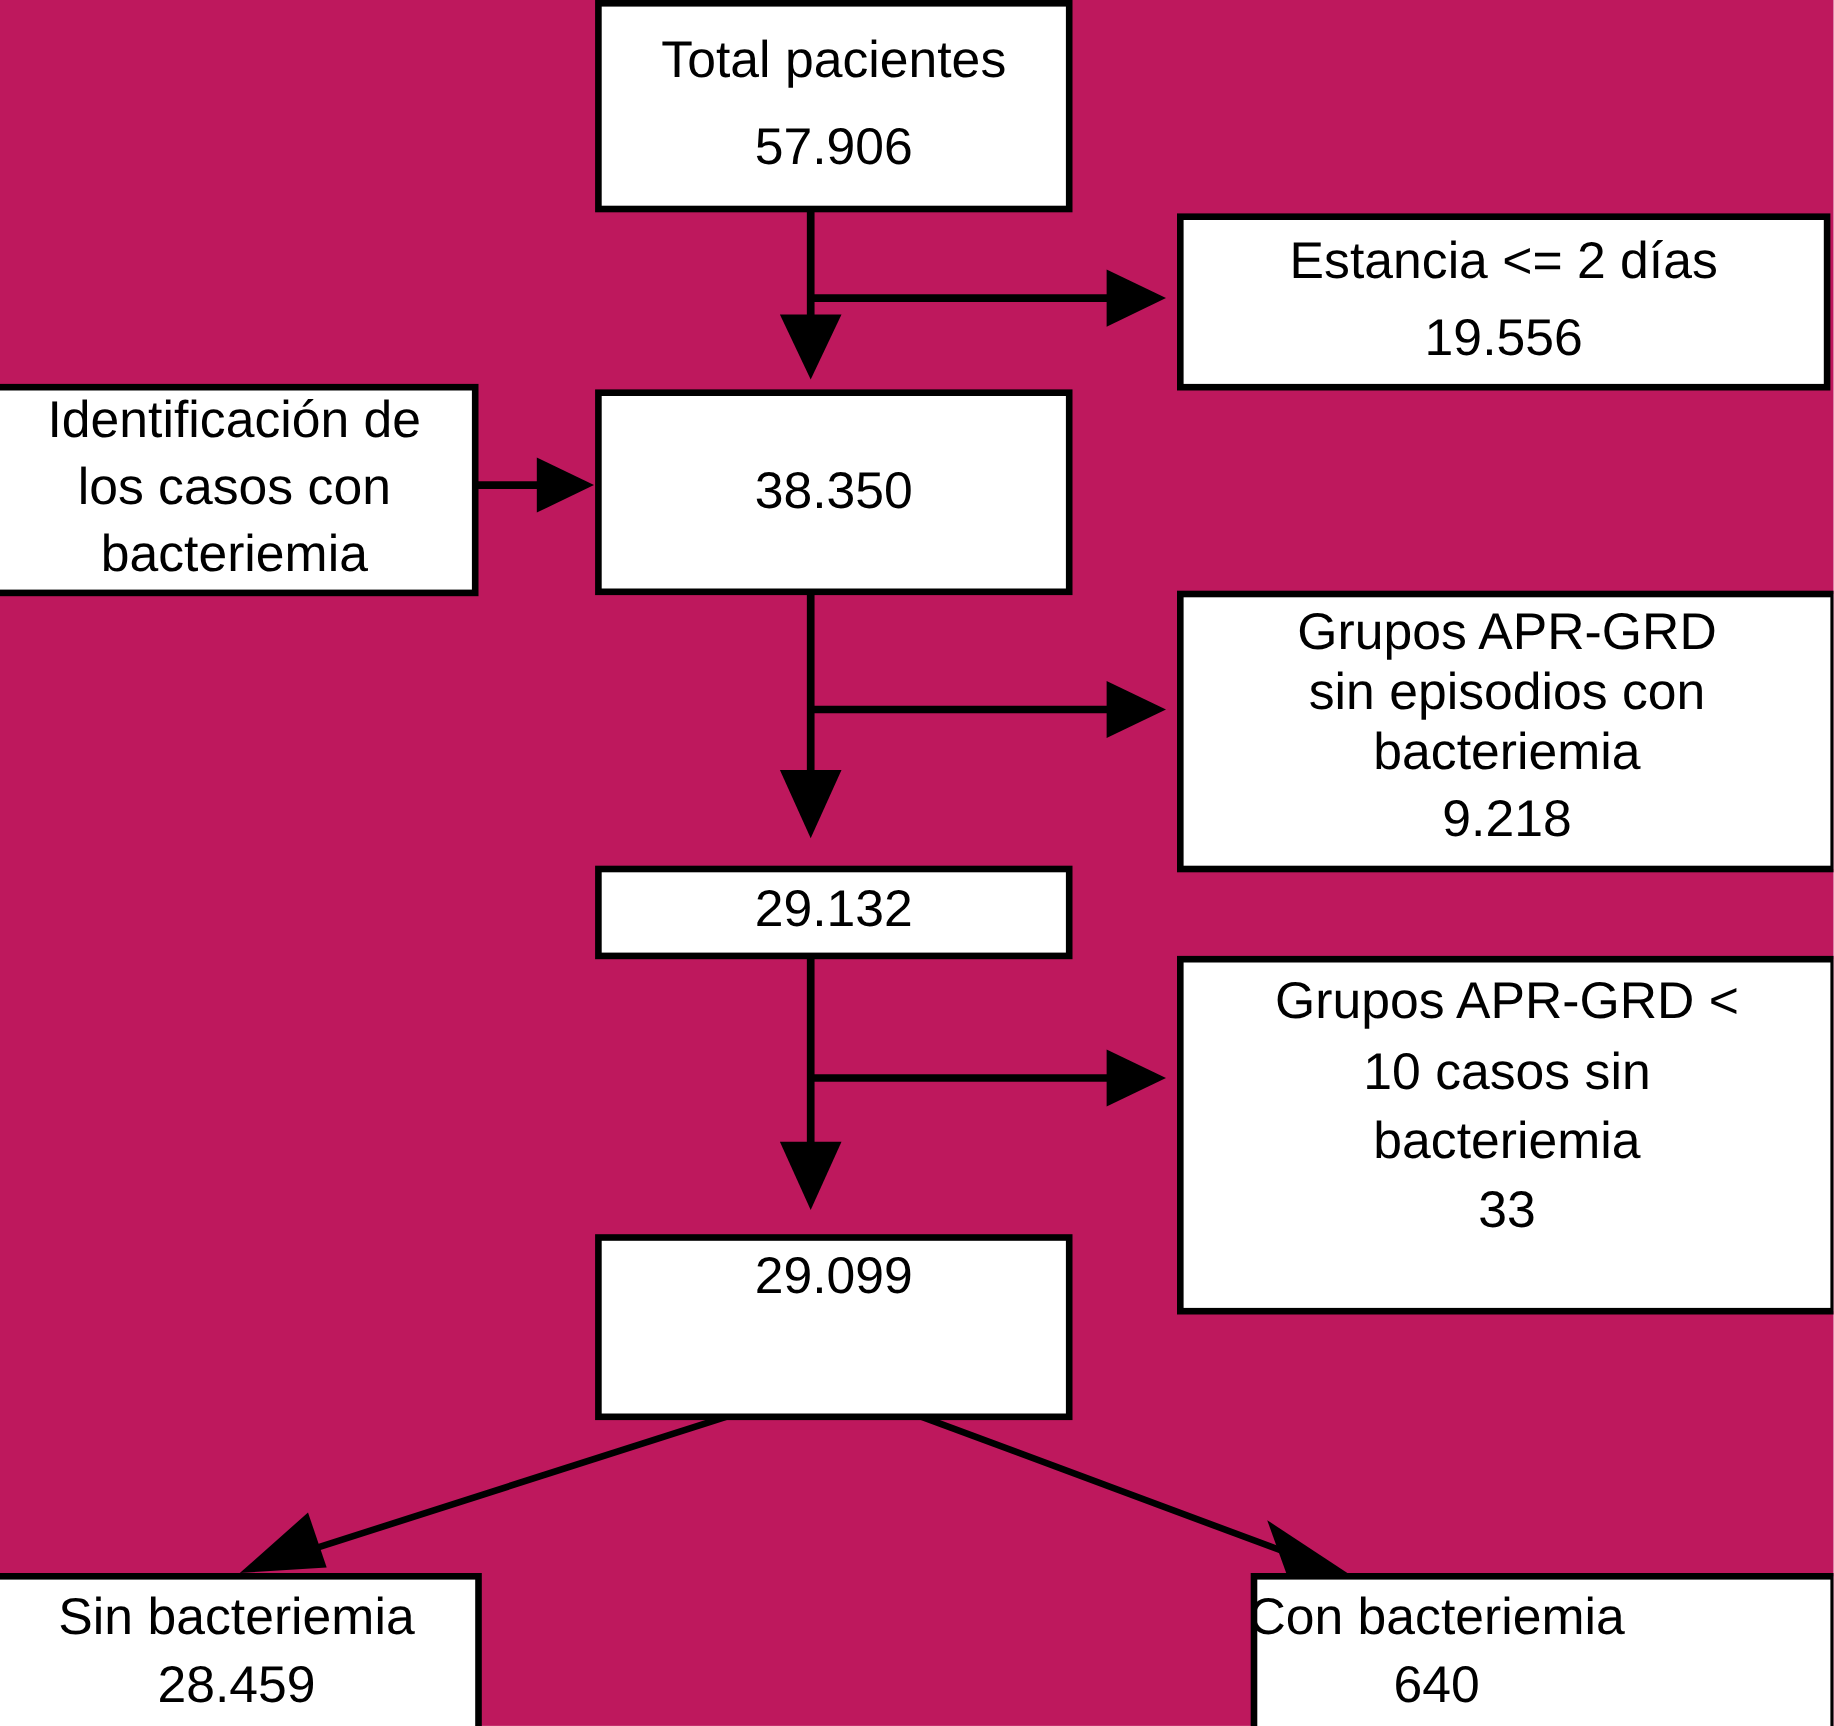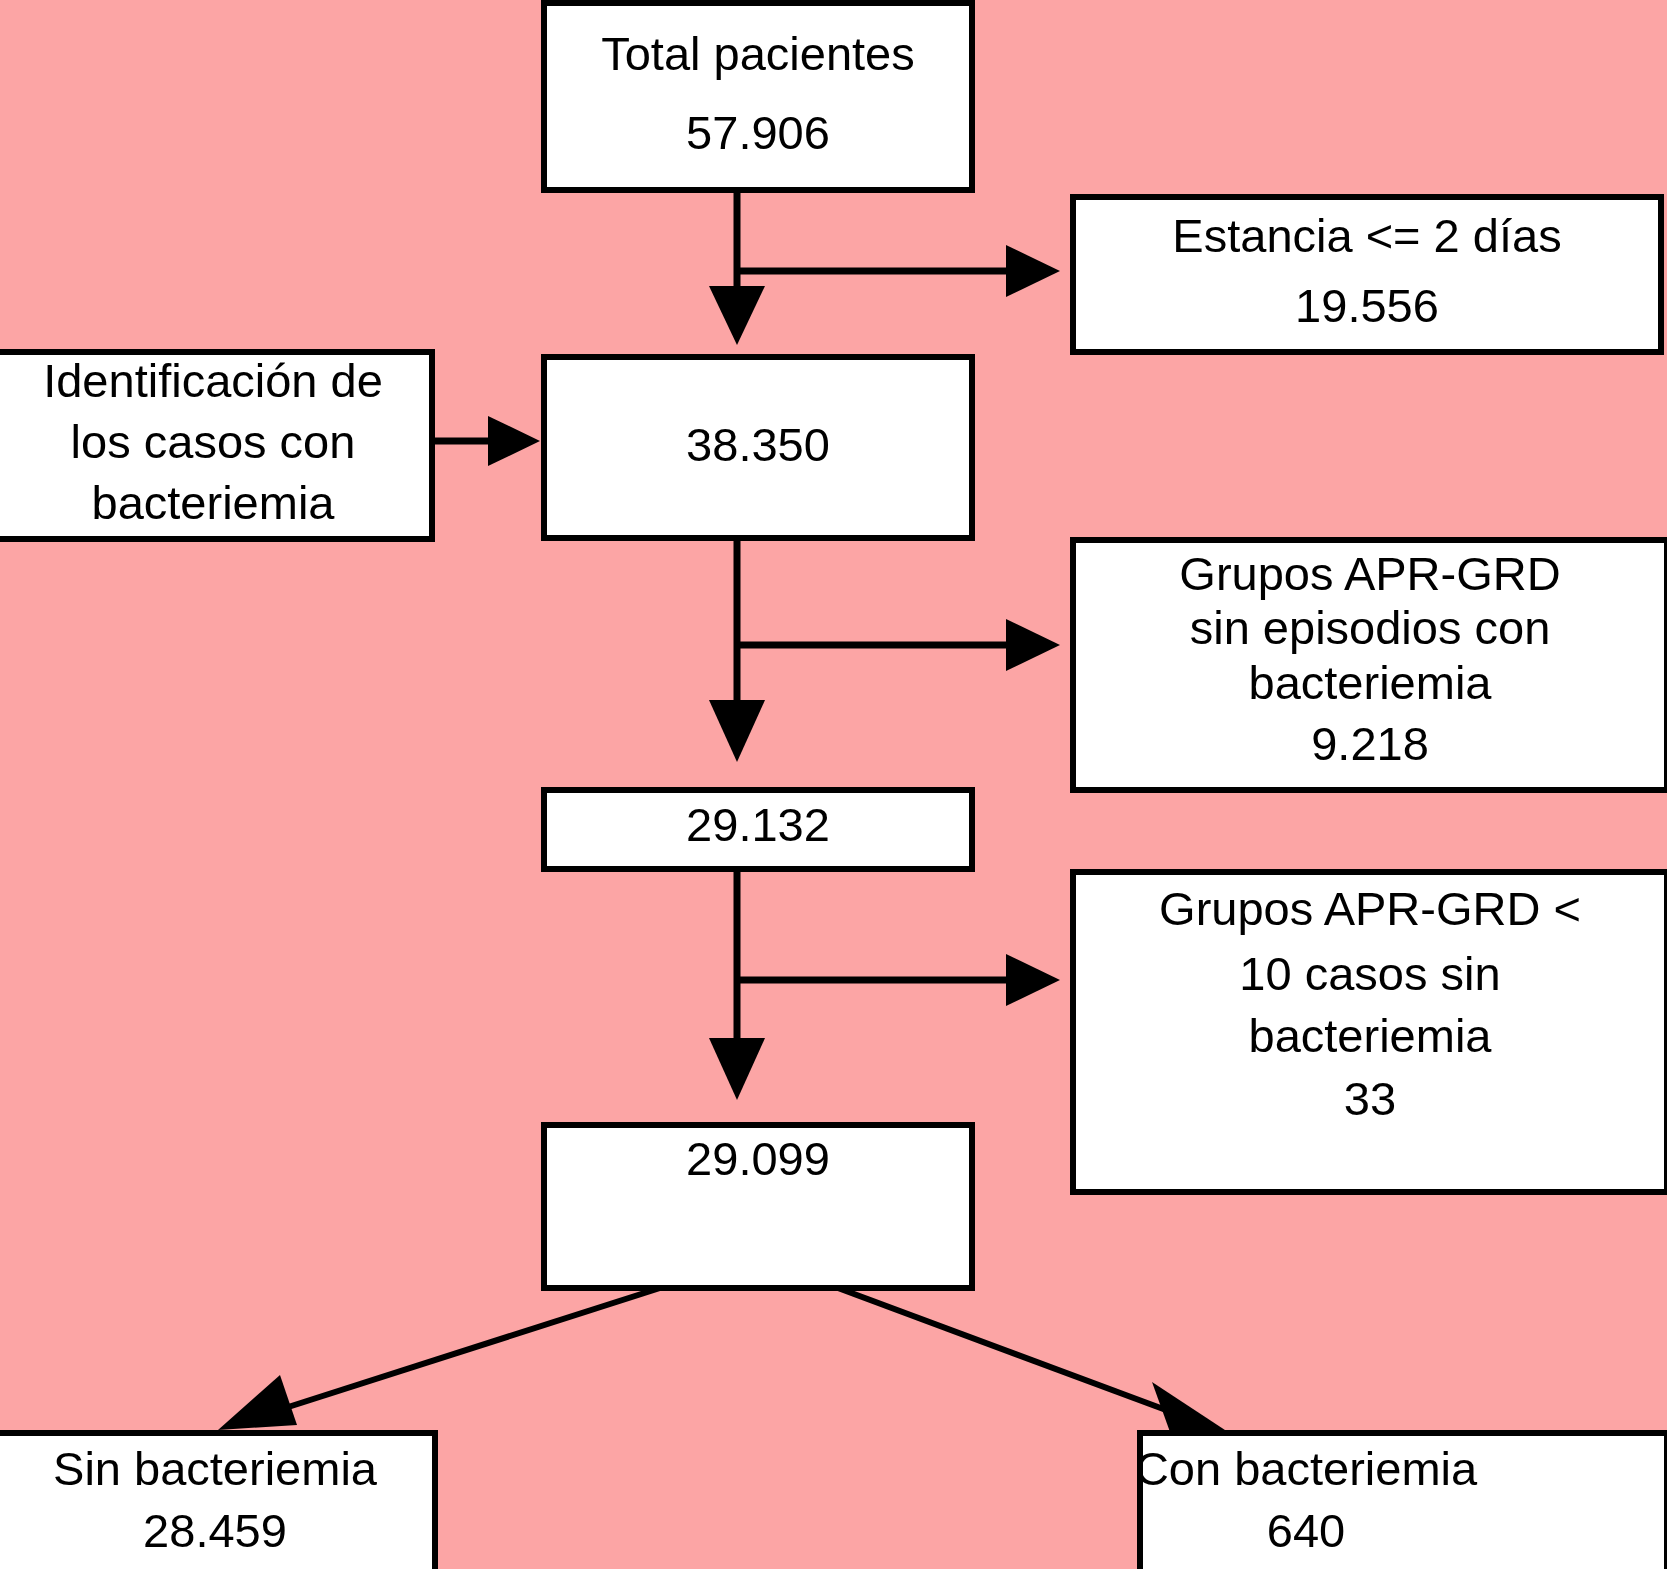--- a/index.html
+++ b/index.html
@@ -9,21 +9,21 @@
   }
   body {
     width: 1667px;
     height: 1569px;
     font-family: "Liberation Sans", sans-serif;
   }
   #flowchart-root {
     position: relative;
     width: 1667px;
     height: 1569px;
-    background: #fca5a5;
+    background: #be185d;
   }
   svg#flow-svg {
     position: absolute;
     top: 0;
     left: 0;
     width: 1667px;
     height: 1569px;
     display: block;
   }
   .node-box {

